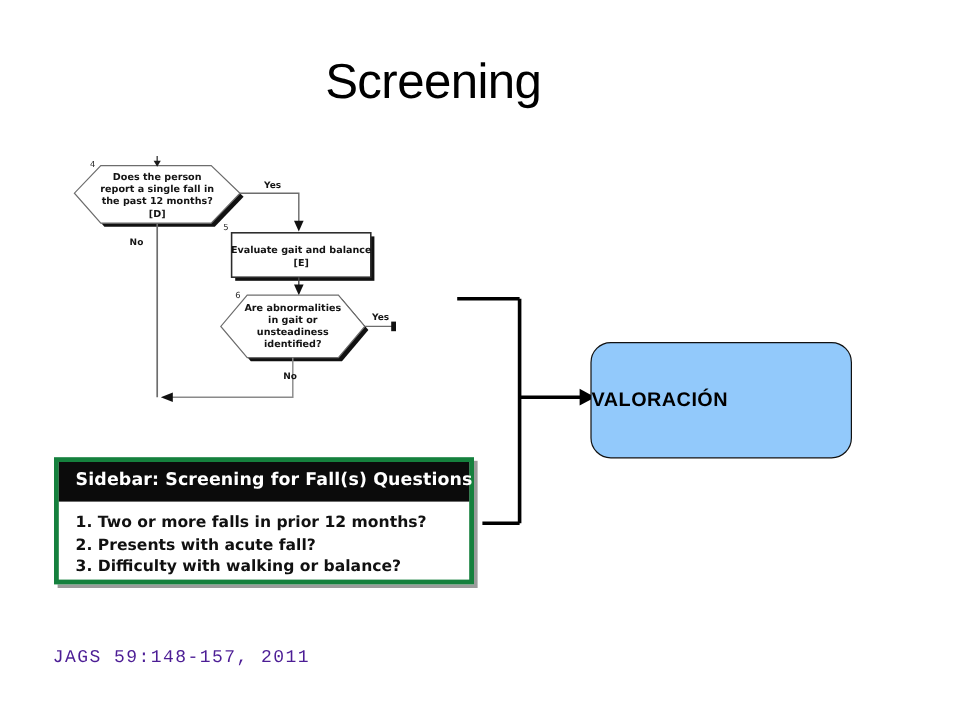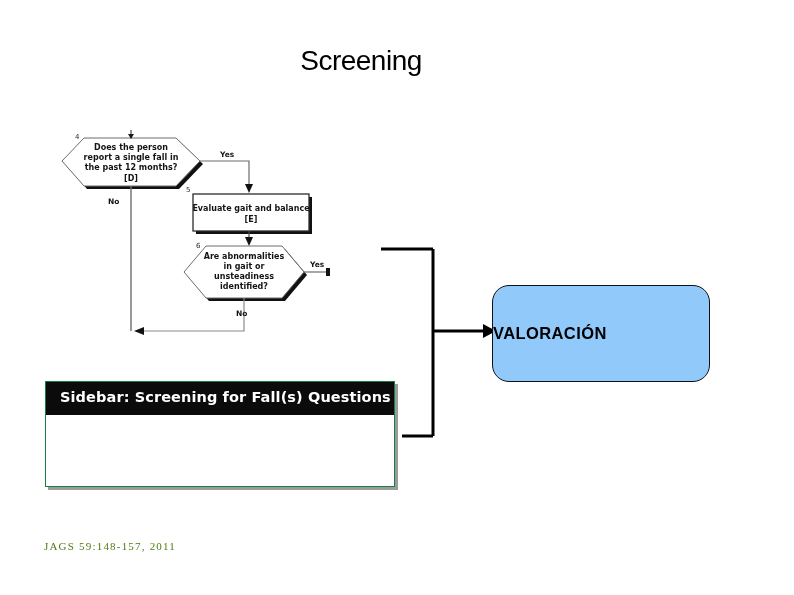--- a/index.html
+++ b/index.html
@@ -20,21 +20,21 @@
   }
 
   
   #slide-title {
     position: absolute;
     left: 0;
     top: 46px;
     width: 722px;
     text-align: center;
     font-family: "Liberation Sans", sans-serif;
-    font-size: 28px;
+    font-size: 41px;
     font-weight: 400;
     color: #000000;
     letter-spacing: -0.5px;
     line-height: 1.1;
   }
 
   
   #flowchart-figure {
     position: absolute;
     left: 60px;
@@ -45,21 +45,21 @@
   #flowchart-figure svg { display: block; }
 
   
   #sidebar-figure {
     position: absolute;
     left: 45px;
     top: 381px;
     width: 350px;
     height: 106px;
     background: #ffffff;
-    border: 1px solid #15803d;
+    border: 4px solid #15803d;
     box-shadow: 3px 3px 0 #9b9b9b;
     box-sizing: border-box;
   }
   #sidebar-heading-bar {
     background: #0b0b0b;
     color: #ffffff;
     font-family: "DejaVu Sans", sans-serif;
     font-weight: bold;
     font-size: 14.5px;
     letter-spacing: 0.1px;
@@ -78,23 +78,23 @@
     color: #111111;
     line-height: 1.43;
   }
   #sidebar-question-list li { white-space: nowrap; }
 
   
   #citation {
     position: absolute;
     left: 44px;
     top: 540px;
-    font-family: Liberation Serif, serif;
-    font-size: 11px;
-    color: #4d7c0f;
+    font-family: Liberation Mono, monospace;
+    font-size: 15px;
+    color: #4c1d95;
     letter-spacing: 1.2px;
     white-space: nowrap;
   }
 
   
   #connector-lines {
     position: absolute;
     left: 375px;
     top: 240px;
     width: 130px;
@@ -206,20 +206,25 @@
 
       <path d="M58,196 L27,196" stroke="#000000" stroke-width="3" fill="none"></path>
 
       <path d="M58,91 L110,91" stroke="#000000" stroke-width="3" fill="none"></path>
       <polygon points="108,84 121,91 108,98" fill="#000000"></polygon>
     </svg>
   </div>
 
   <div id="sidebar-figure">
     <div id="sidebar-heading-bar">Sidebar: Screening for Fall(s) Questions</div>
+    <ul id="sidebar-question-list">
+      <li>1. Two or more falls in prior 12 months?</li>
+      <li>2. Presents with acute fall?</li>
+      <li>3. Difficulty with walking or balance?</li>
+    </ul>
   </div>
 
   <div id="citation">JAGS  59:148-157, 2011</div>
 
   <div id="valoracion-box">
     <span id="valoracion-label">VALORACIÓN</span>
   </div>
 
 </div>
 

